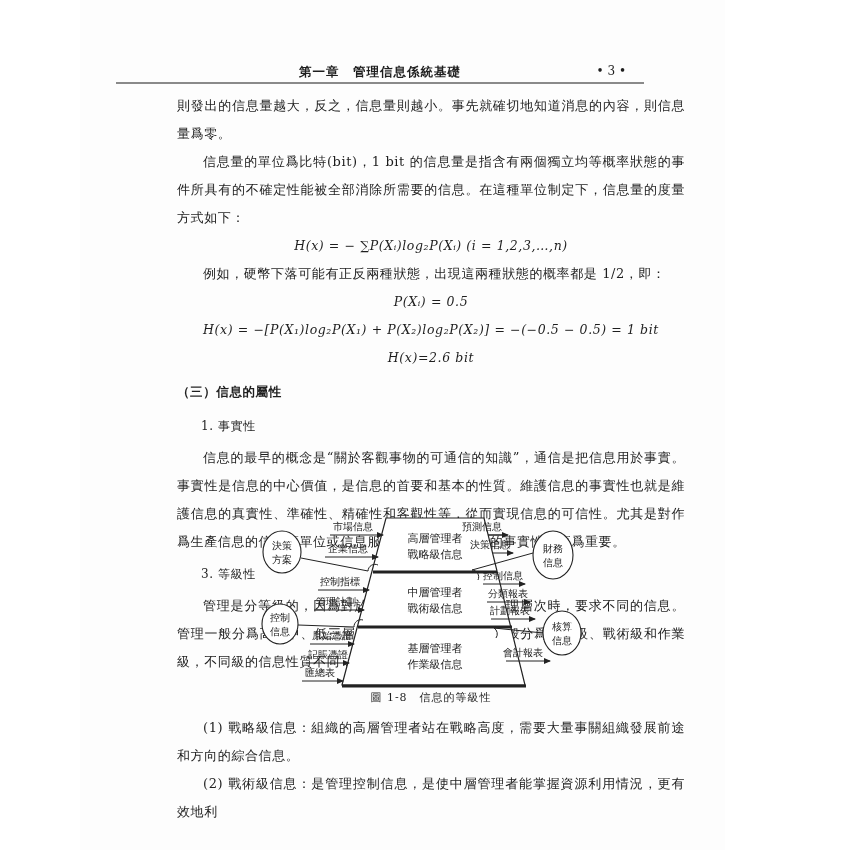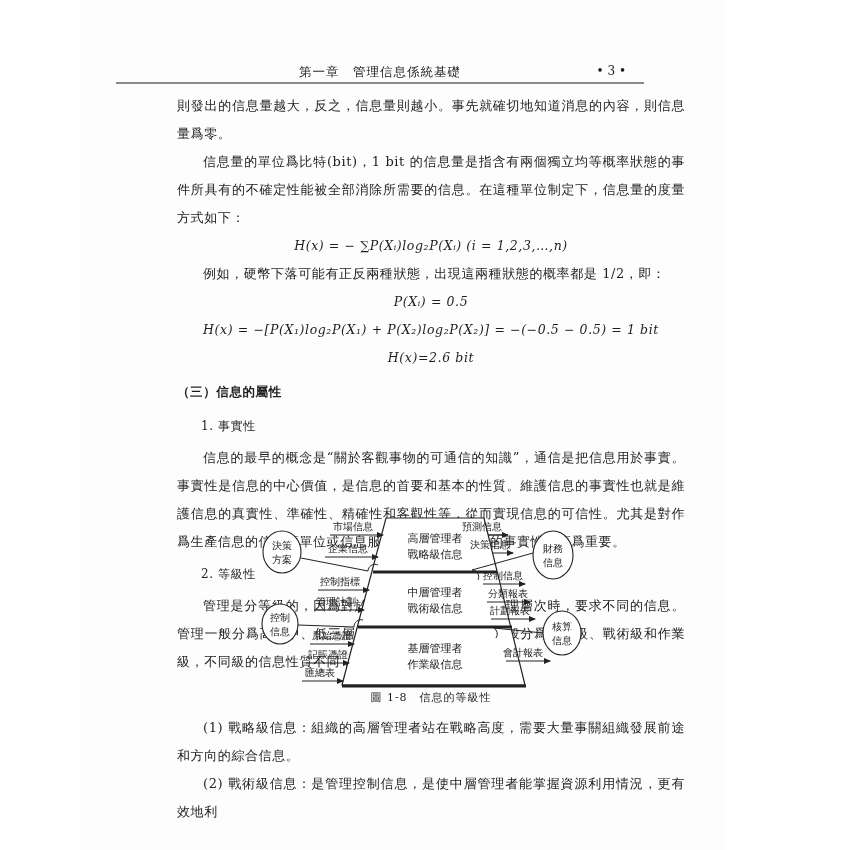--- a/index.html
+++ b/index.html
@@ -1,20 +1,20 @@
 <!DOCTYPE html>
 <html><head>
   <meta charset="utf-8">
   <style>
     html, body { margin:0; padding:0; }
     body { width:850px; height:850px; background:#ffffff; position:relative; overflow:hidden;
            font-family:"DejaVu Serif", serif; color:#1e1e1e; }
     .page { position:absolute; left:80px; top:0; width:645px; height:850px; background:#fdfdfd; }
     .running-head { position:absolute; left:116px; top:64px; width:528px; height:18px; }
-    .rh-title { position:absolute; left:0; right:0; text-align:center; font-size:12.5px; font-weight:normal; letter-spacing:1px; }
+    .rh-title { position:absolute; left:0; right:0; text-align:center; font-size:12.5px; font-weight:bold; letter-spacing:1px; }
     .rh-page { position:absolute; right:18px; top:0; font-size:12px; }
     .rh-rule { position:absolute; left:116px; top:82px; width:528px; height:2px; background:#8a8a8a; }
     .text { position:absolute; left:177px; width:508px; font-size:13px; line-height:28px; letter-spacing:0.6px; }
     .p { margin:0; text-indent:2em; text-align:justify; }
     .p.noindent { text-indent:0; }
     .formula { text-align:center; font-style:italic; font-family:"DejaVu Serif", serif; font-size:12.5px; margin:0; }
     .h3 { margin:6px 0 6px 0; font-weight:bold; font-family:Liberation Serif, serif; font-size:12.5px; }
     .h4 { margin:4px 0 4px 2em; font-size:12px; }
     .caption { position:absolute; left:177px; width:508px; top:690px; text-align:center; font-size:11px; letter-spacing:1px; }
     svg text { font-family:"DejaVu Serif", serif; }
@@ -34,21 +34,21 @@
   <p class="p noindent">則發出的信息量越大，反之，信息量則越小。事先就確切地知道消息的內容，則信息量爲零。</p>
   <p class="p">信息量的單位爲比特(bit)，1 bit 的信息量是指含有兩個獨立均等概率狀態的事件所具有的不確定性能被全部消除所需要的信息。在這種單位制定下，信息量的度量方式如下：</p>
   <p class="formula">H(x) = − ∑P(Xᵢ)log₂P(Xᵢ)  (i = 1,2,3,…,n)</p>
   <p class="p">例如，硬幣下落可能有正反兩種狀態，出現這兩種狀態的概率都是 1/2，即：</p>
   <p class="formula">P(Xᵢ) = 0.5</p>
   <p class="formula">H(x) = −[P(X₁)log₂P(X₁) + P(X₂)log₂P(X₂)] = −(−0.5 − 0.5) = 1 bit</p>
   <p class="formula">H(x)=2.6 bit</p>
   <div class="h3">（三）信息的屬性</div>
   <div class="h4">1. 事實性</div>
   <p class="p">信息的最早的概念是“關於客觀事物的可通信的知識”，通信是把信息用於事實。事實性是信息的中心價值，是信息的首要和基本的性質。維護信息的事實性也就是維護信息的真實性、準確性、精確性和客觀性等，從而實現信息的可信性。尤其是對作爲生產信息的信息源單位或信息服務單位來說，信息的事實性則更爲重要。</p>
-  <div class="h4">2. 等級性</div>
+  <div class="h4">3. 等級性</div>
   <p class="p">管理是分等級的，因爲對於同一問題，處於不同管理層次時，要求不同的信息。管理一般分爲高、中、低三層，信息和管理相對應，一般分爲戰略級、戰術級和作業級，不同級的信息性質不同，如圖 1-1 所示。</p>
 </div>
 
 <svg style="position:absolute;left:250px;top:510px;" width="400" height="180" viewBox="250 510 400 180">
   <defs>
     <marker id="arr" markerWidth="7" markerHeight="6" refX="6" refY="3" orient="auto">
       <path d="M0,0 L7,3 L0,6 z" fill="#222"></path>
     </marker>
   </defs>
 

